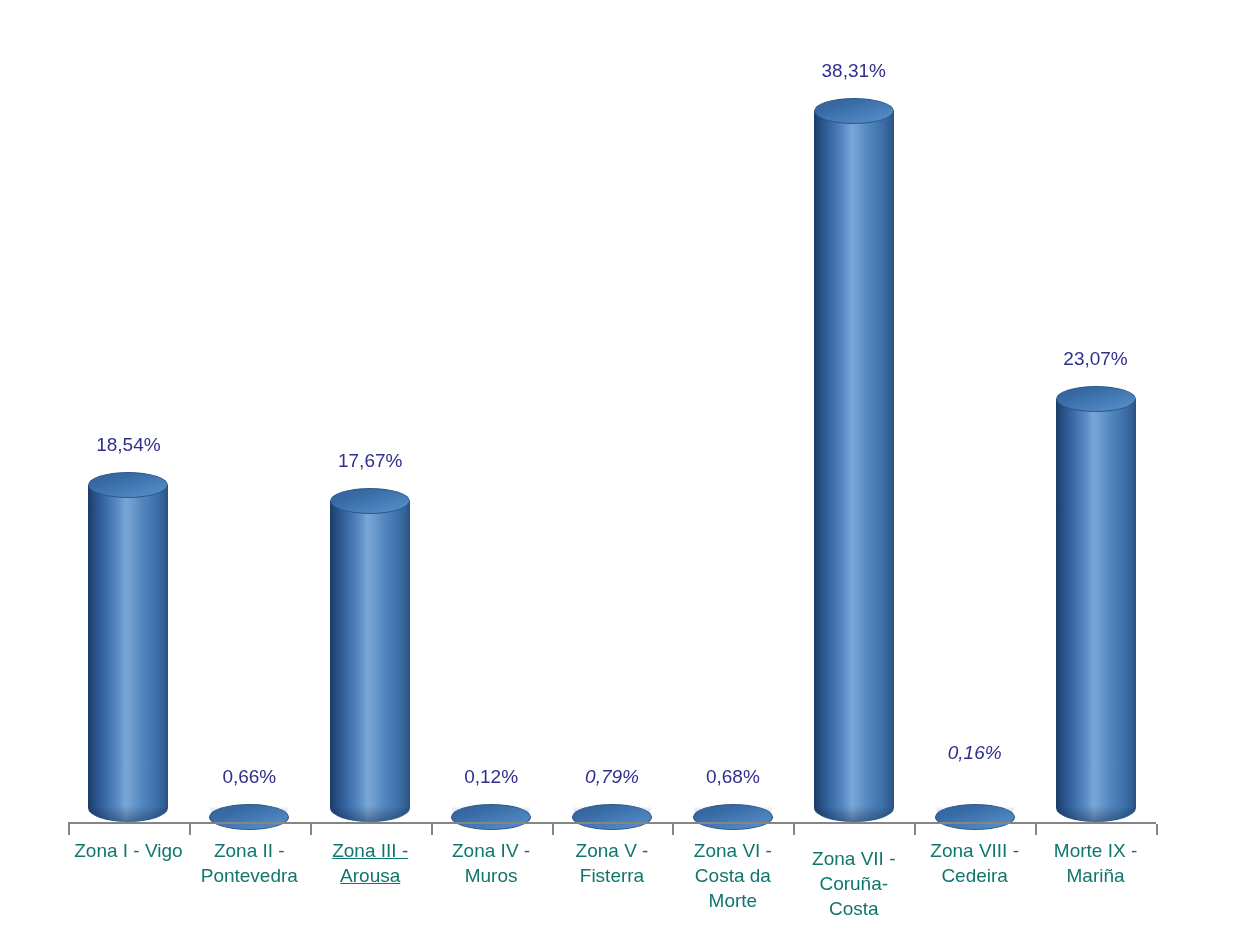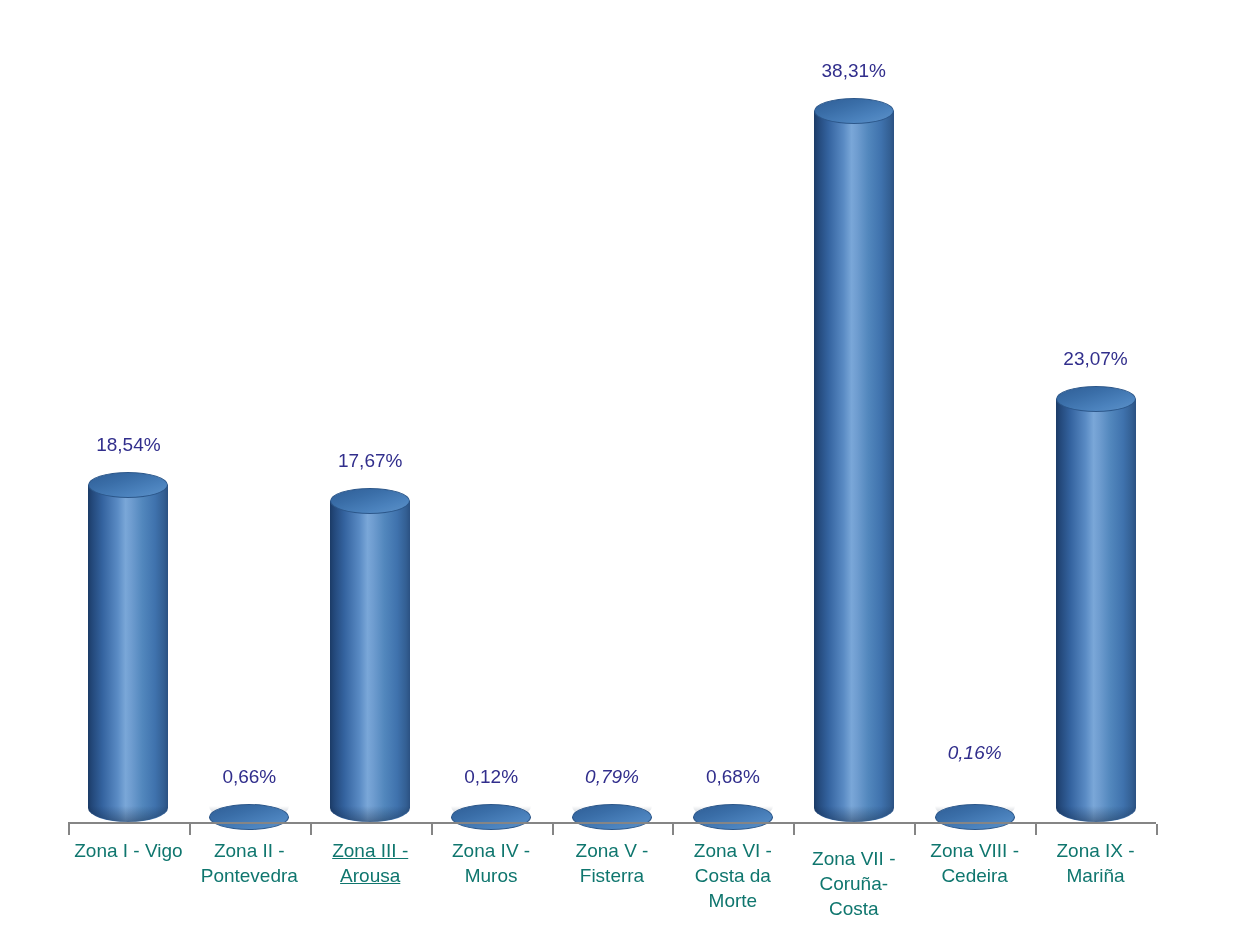--- a/index.html
+++ b/index.html
@@ -220,19 +220,19 @@
         <div class="cat-label" style="left: 793.333px; top: 838px; width: 120.889px; margin-top: 8px;">
           <div>Zona VII -</div>
           <div>Coruña-</div>
           <div>Costa</div>
         </div>
         <div class="cat-label" style="left: 914.222px; top: 838px; width: 120.889px;">
           <div>Zona VIII -</div>
           <div>Cedeira</div>
         </div>
         <div class="cat-label" style="left: 1035.11px; top: 838px; width: 120.889px;">
-          <div>Zona IX -</div>
+          <div>Morte IX -</div>
           <div>Mariña</div>
         </div>
       </div>
 
   </div>
 </div>
 
 </body></html>

